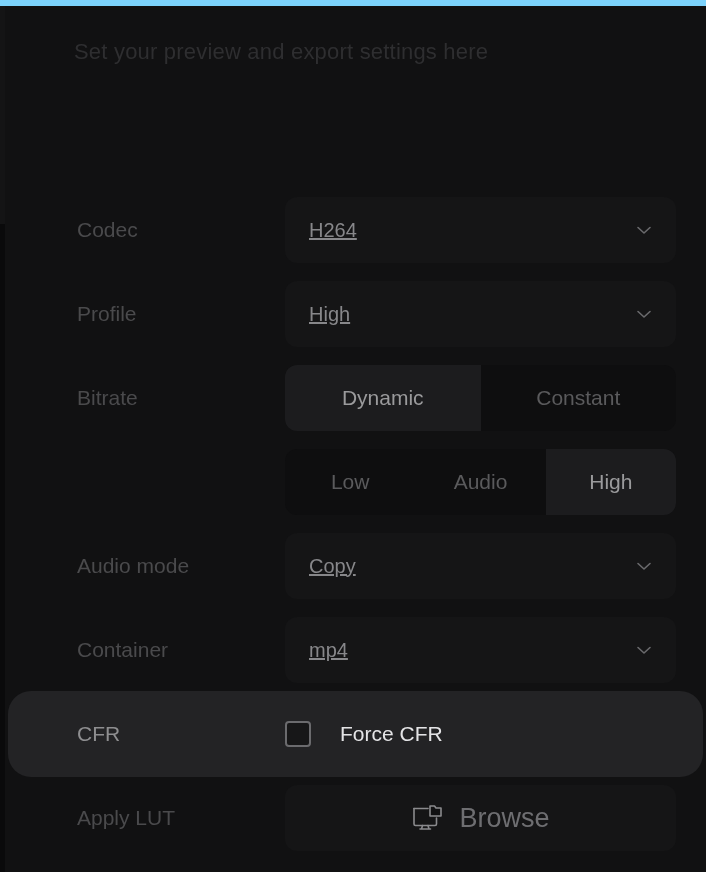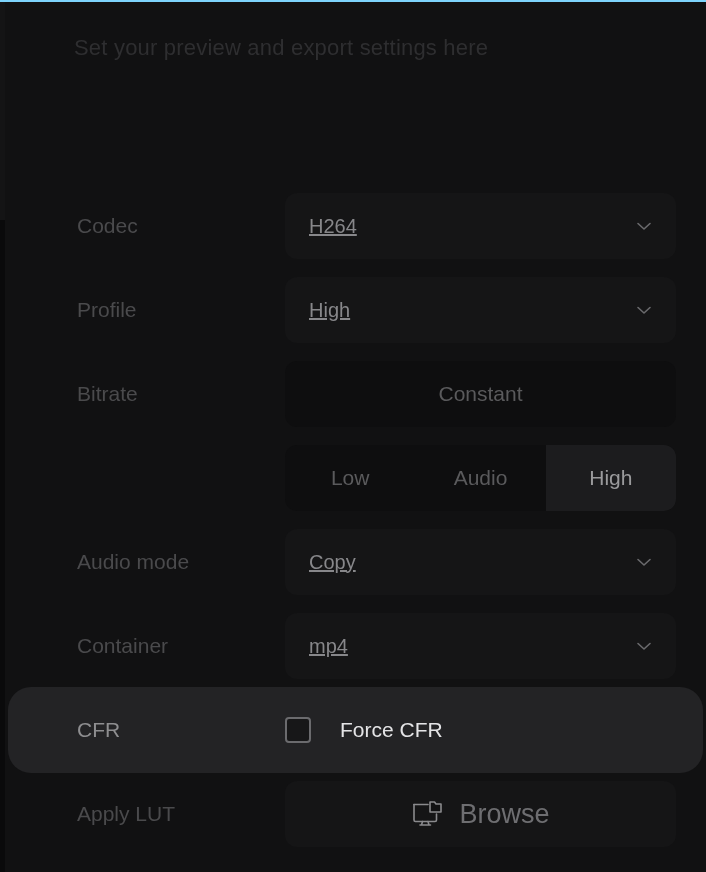--- a/index.html
+++ b/index.html
@@ -11,21 +11,21 @@
     background: #0d0d0e;
     font-family: "Liberation Sans", sans-serif;
     overflow: hidden;
   }
 
   #app {
     position: relative;
     width: 706px;
     height: 872px;
     background: #111112;
-    border-top: 2px solid #7dd3fc;
+    border-top: 6px solid #7dd3fc;
     overflow: hidden;
   }
 
   
   .left-rail {
     position: absolute;
     left: 0; top: 0;
     width: 5px;
     height: 872px;
     background: #0a0a0b;
@@ -222,20 +222,21 @@
             </svg>
           </span>
         </div>
       </div>
     </div>
 
     <div class="row" style="top:349px">
       <div class="row-label">Bitrate</div>
       <div class="control">
         <div class="segmented">
+          <div class="segment selected">Dynamic</div>
           <div class="segment">Constant</div>
         </div>
       </div>
     </div>
 
     <div class="row" style="top:433px">
       <div class="control">
         <div class="segmented">
           <div class="segment">Low</div>
           <div class="segment">Audio</div>

